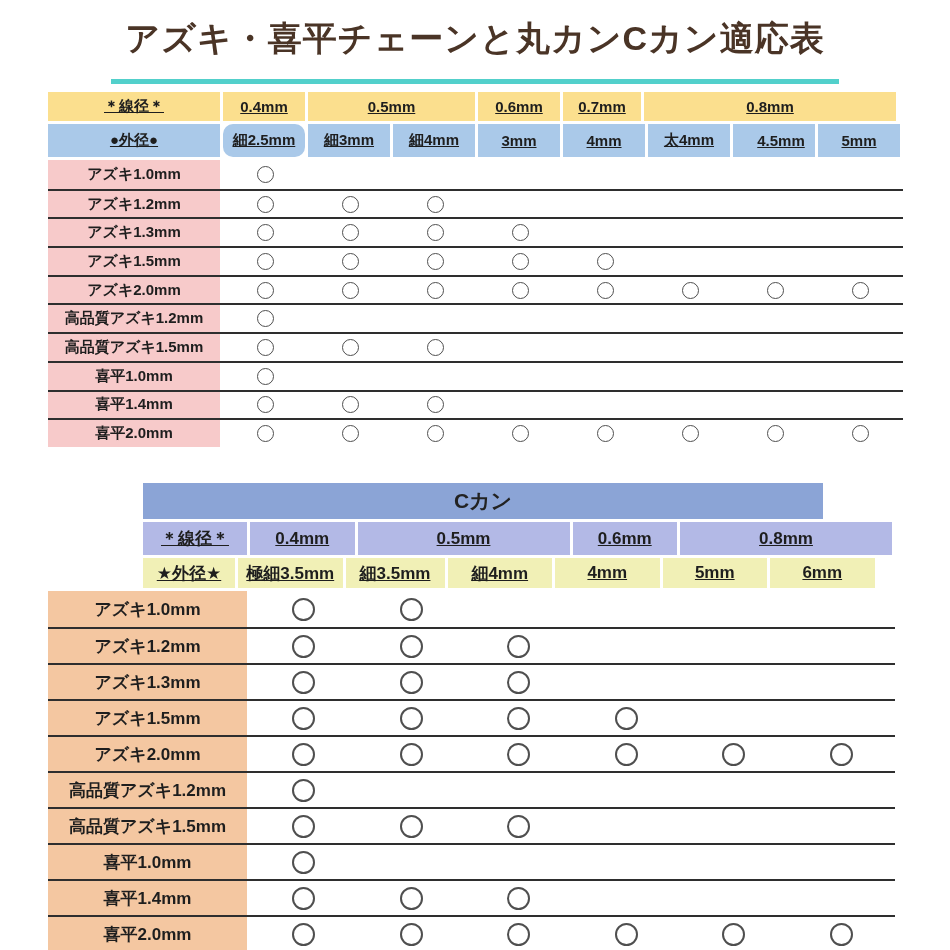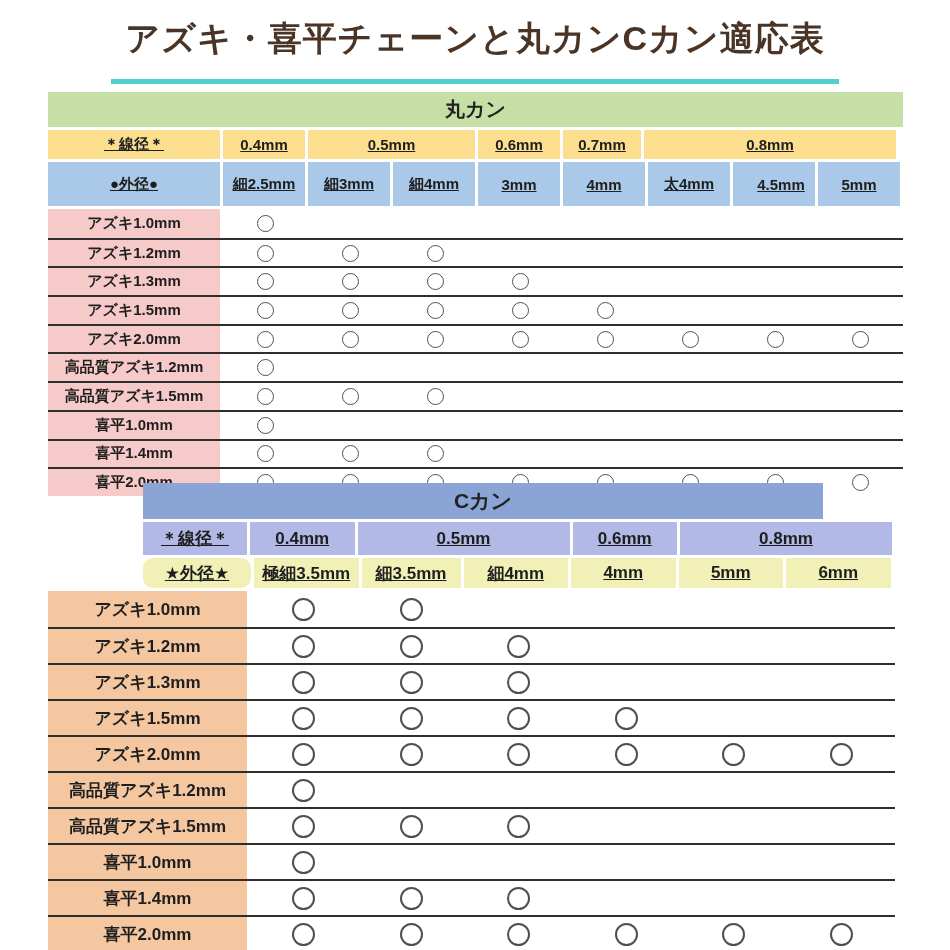--- a/index.html
+++ b/index.html
@@ -41,21 +41,21 @@
     display: flex; align-items: center; justify-content: center;
     height: 100%; box-sizing: border-box;
   }
   .circle { display: block; border-radius: 50%; background: transparent; }
 
   
   .maru { left: 48px; top: 92px; width: 855px; }
   .maru .t-header { height: 35px; font-size: 20px; background: var(--maru-header-bg, #c5dfa6); }
   .maru .hrow .hcell { font-size: 15px; }
   .maru .senkei .hcell { background: var(--maru-senkei-bg, #fbdf8e); height: 29px; }
-  .maru .gaikei .hcell { background: var(--maru-gaikei-bg, #aac9e9); height: 44px; }
+  .maru .gaikei .hcell { background: var(--maru-gaikei-bg, #aac9e9); height: 33px; }
   .maru .drow { height: 28.7px; }
   .maru .rlabel { width: 172px; margin-right: 3px; font-size: 15px; background: var(--maru-label-bg, #f7caca); }
   .maru .mcell { width: 85px; }
   .maru .circle { width: 15px; height: 15px; border: 1.6px solid var(--circle-stroke, #4f4f4f); }
 
   
   .ckan { left: 48px; top: 483px; width: 847px; }
   .ckan .t-header { height: 36px; font-size: 21px; margin-left: 95px; width: 680px; background: var(--c-header-bg, #8ba4d6); }
   .ckan .hrow { margin-left: 95px; }
   .ckan .hrow .hcell { font-size: 17px; }
@@ -69,32 +69,31 @@
 </head>
 <body>
 
 <div class="page">
 
   <div class="title-wrap">
     <h1 class="page-title">アズキ・喜平チェーンと丸カンCカン適応表</h1>
   </div>
 
   <section class="tbl maru" id="maru">
-    <div class="t-header">丸カン</div>
     <div class="hrow senkei">
         <div class="hcell" style="width: 172px;">＊線径＊</div>
         <div class="hcell" style="width: 82px;">0.4mm</div>
         <div class="hcell" style="width: 167px;">0.5mm</div>
         <div class="hcell" style="width: 82px;">0.6mm</div>
         <div class="hcell" style="width: 78px;">0.7mm</div>
         <div class="hcell" style="width: 252px;">0.8mm</div>
       </div>
     <div class="hrow gaikei">
         <div class="hcell" style="width: 172px;">●外径●</div>
-        <div class="hcell" style="width: 82px;">細2.5mm</div>
+        <div class="hcell" style="width: 82px; border-radius: 10px;">細2.5mm</div>
         <div class="hcell" style="width: 82px;">細3mm</div>
         <div class="hcell" style="width: 82px;">細4mm</div>
         <div class="hcell" style="width: 82px;">3mm</div>
         <div class="hcell" style="width: 82px;">4mm</div>
         <div class="hcell" style="width: 82px;">太4mm</div>
         <div class="hcell" style="width: 82px; padding-left: 14px;">4.5mm</div>
         <div class="hcell" style="width: 82px;">5mm</div>
       </div>
     <div class="body">
         <div class="drow">
@@ -287,21 +286,21 @@
   <section class="tbl ckan" id="ckan">
     <div class="t-header">Cカン</div>
     <div class="hrow senkei">
         <div class="hcell" style="width: 104px;">＊線径＊</div>
         <div class="hcell" style="width: 104.5px;">0.4mm</div>
         <div class="hcell" style="width: 212px;">0.5mm</div>
         <div class="hcell" style="width: 104.5px;">0.6mm</div>
         <div class="hcell" style="width: 212px;">0.8mm</div>
       </div>
     <div class="hrow gaikei">
-        <div class="hcell" style="width: 108px; border-radius: 10px;">★外径★</div>
+        <div class="hcell" style="width: 92px;">★外径★</div>
         <div class="hcell" style="width: 104.5px;">極細3.5mm</div>
         <div class="hcell" style="width: 99px;">細3.5mm</div>
         <div class="hcell" style="width: 104.5px;">細4mm</div>
         <div class="hcell" style="width: 104.5px;">4mm</div>
         <div class="hcell" style="width: 104.5px;">5mm</div>
         <div class="hcell" style="width: 104.5px;">6mm</div>
       </div>
     <div class="body">
         <div class="drow">
           <div class="rlabel">アズキ1.0mm</div>

